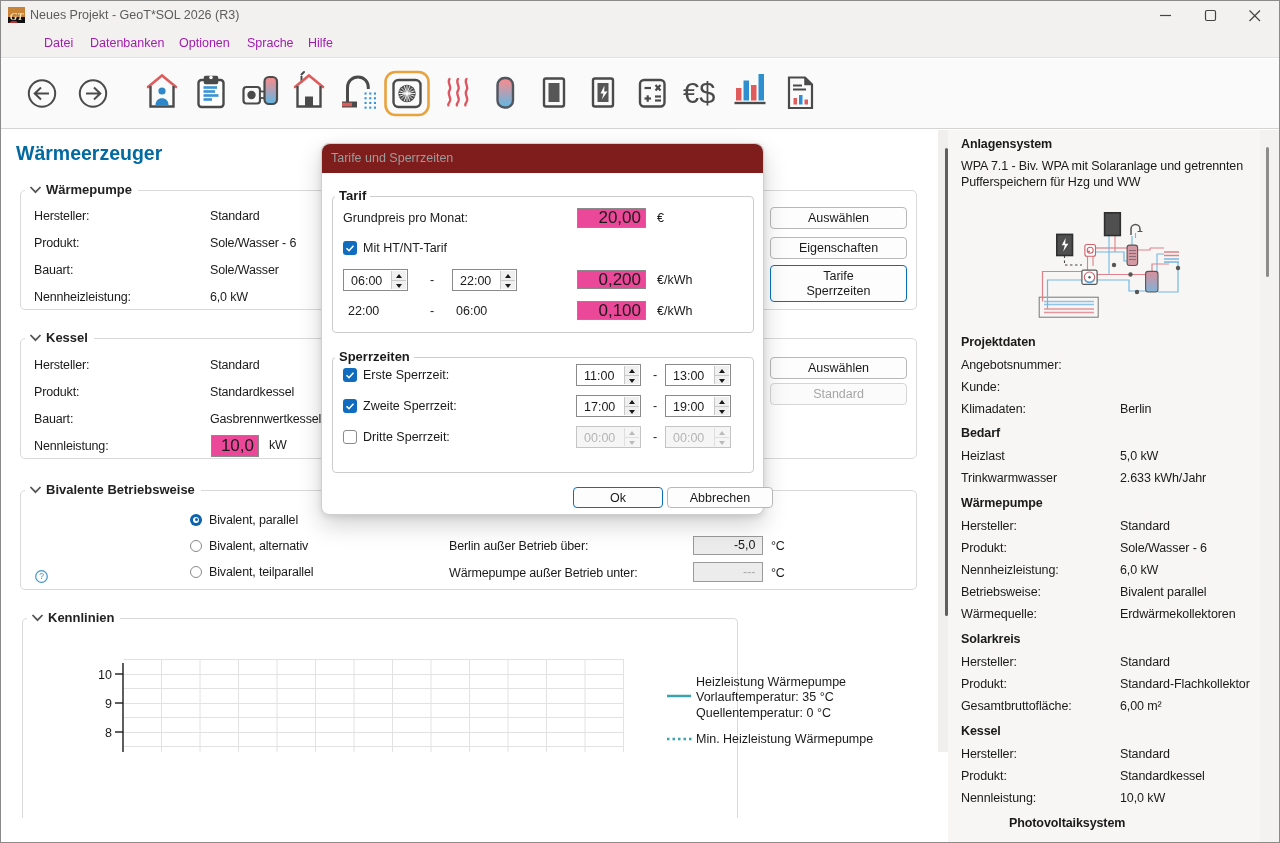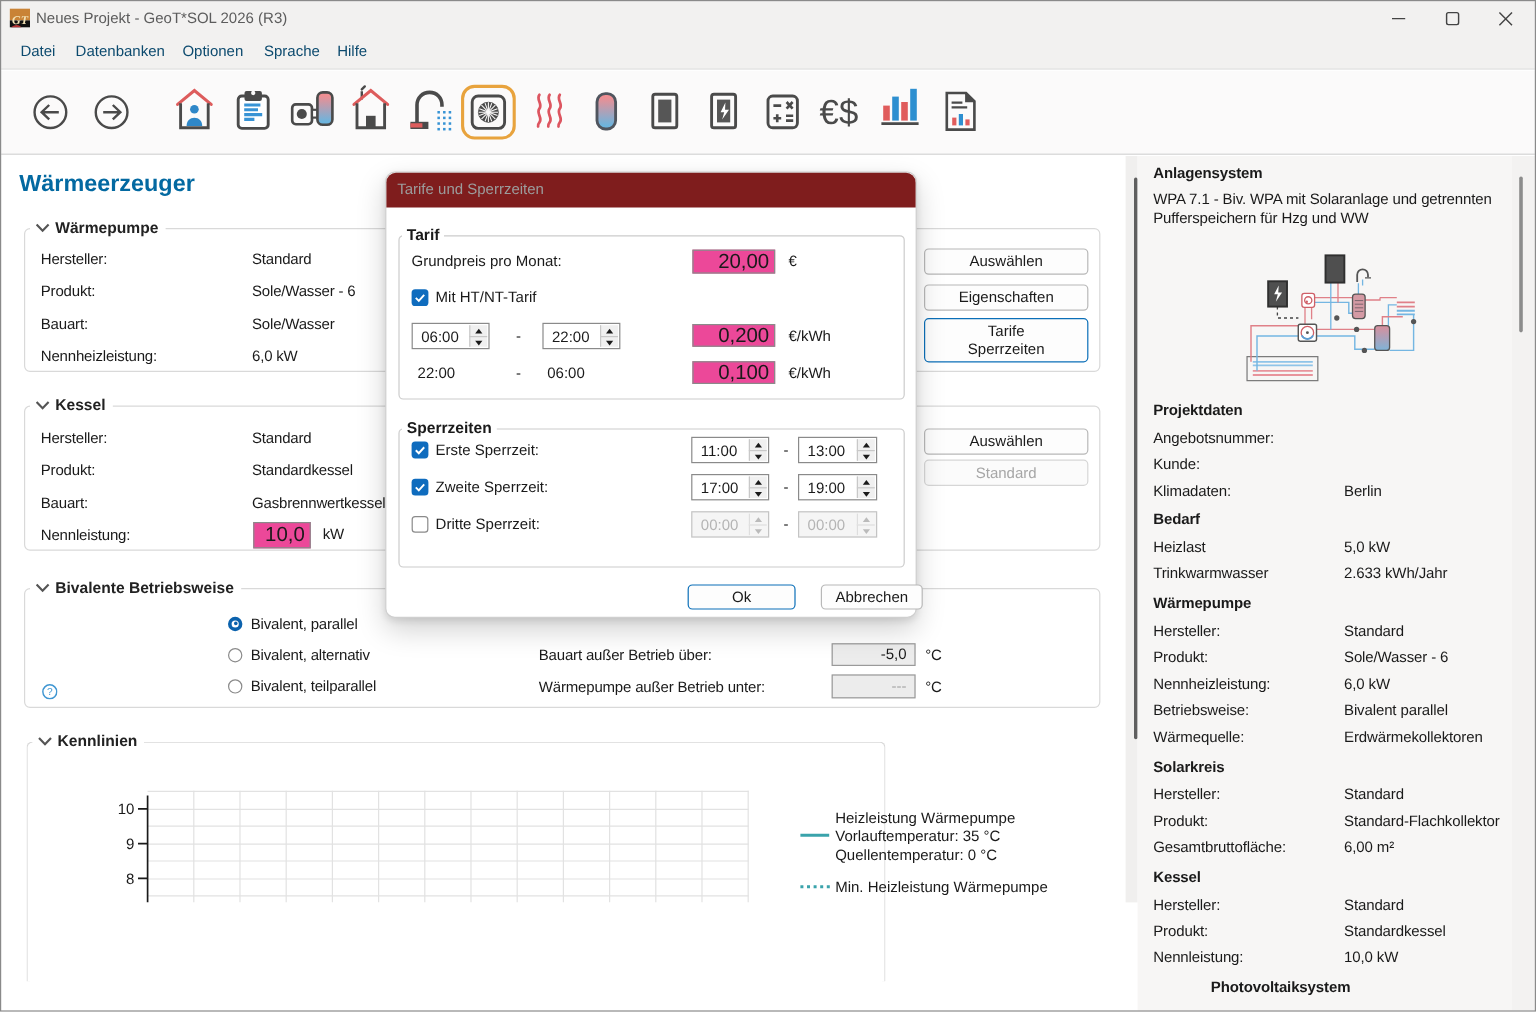--- a/index.html
+++ b/index.html
@@ -5,21 +5,21 @@
 * { margin:0; padding:0; box-sizing:border-box; }
 html,body { width:1280px; height:843px; overflow:hidden; }
 body { font-family:"Liberation Sans", sans-serif; color:#1a1a1a; }
 #win { position:absolute; left:0; top:0; width:1280px; height:843px; background:#fff; }
 #winborder { position:absolute; left:0; top:0; width:1280px; height:843px; border:1px solid #8a8a8a; z-index:60; pointer-events:none; }
 .abs { position:absolute; }
 
 #titlebar { position:absolute; left:1px; top:1px; width:1278px; height:57px; background:#f2f1f0; border-bottom:1px solid #e2e2e2; }
 #apptitle { position:absolute; left:30px; top:8px; font-size:12.5px; color:#5c5c5c; }
 #menubar { position:absolute; left:1px; top:0px; width:1278px; height:58px; }
-.menu { position:absolute; top:36px; font-size:12.5px; color:#0c4a6e; }
+.menu { position:absolute; top:36px; font-size:12.5px; color:#a21caf;margin-left:27px; }
 #toolbar { position:absolute; left:1px; top:59px; width:1278px; height:70px; background:#fbfafa; border-bottom:1px solid #d4d4d4; }
 
 #main { position:absolute; left:1px; top:130px; width:937px; height:622px; background:#fff; overflow:hidden; }
 h1.pagetitle { position:absolute; left:16px; top:142px; font-size:19.5px; font-weight:bold; color:#0369a1; }
 .fs { position:absolute; border:1px solid #d9d9d9; border-radius:5px; background:#fff; }
 .fs .lg { position:absolute; top:-9px; left:4px; background:#fff; padding:0 6px 0 4px; font-weight:bold; font-size:13px; color:#222; white-space:nowrap; display:flex; align-items:center; gap:4px;}
 .chev { width:13px; height:8px; }
 .row { position:absolute; font-size:12.5px; white-space:nowrap; letter-spacing:-0.15px; }
 .lab { position:absolute; left:13px; }
 .val { position:absolute; left:189px; }
@@ -286,21 +286,21 @@
     <div class="radio on" style="left:169px; top:22.5px;"></div>
     <div class="row" style="left:188px; top:21.5px;">Bivalent, parallel</div>
     <div class="radio" style="left:169px; top:48.5px;"></div>
     <div class="row" style="left:188px; top:47.5px;">Bivalent, alternativ</div>
     <div class="radio" style="left:169px; top:75px;"></div>
     <div class="row" style="left:188px; top:74px;">Bivalent, teilparallel</div>
     <svg style="position:absolute; left:14px; top:79px;" width="13" height="13" viewBox="0 0 13 13">
         <circle cx="6.5" cy="6.5" r="5.8" fill="none" stroke="#3f96d2" stroke-width="1.2"></circle>
         <text x="6.5" y="9.3" font-size="8.5" text-anchor="middle" fill="#3f96d2" font-family="Liberation Sans">?</text>
       </svg>
-    <div class="row" style="left:428px; top:48px;">Bauart außer Betrieb über:</div>
+    <div class="row" style="left:428px; top:48px;">Berlin außer Betrieb über:</div>
     <div class="inpg" style="left:672px; top:44.5px; width:69.5px; height:19.5px;">-5,0</div>
     <div class="row" style="left:750px; top:48px;">°C</div>
     <div class="row" style="left:428px; top:75px;">Wärmepumpe außer Betrieb unter:</div>
     <div class="inpg" style="left:672px; top:71px; width:69.5px; height:19.5px; color:#a8a8a8;">---</div>
     <div class="row" style="left:750px; top:75px;">°C</div>
   </div>
 
   <div class="fs" style="left:22px; top:618px; width:716px; height:200px; border-bottom:none; border-radius:5px 5px 0 0;">
     <div class="lg"><svg class="chev" viewBox="0 0 13 8">
           <path d="M1.5 1 L6.5 6.2 L11.5 1" fill="none" stroke="#555" stroke-width="1.8"></path>
@@ -569,16 +569,16 @@
           <span class="tx">00:00</span>
           <span class="bt">
             <i class="arrU"></i>
           </span>
           <span class="bb">
             <i class="arrD"></i>
           </span>
         </div>
     </div>
     <div class="btn" style="left:251px; top:343px; width:90px; height:21px; border:1.5px solid #0b6fb8;">Ok</div>
-    <div class="btn" style="left:362px; top:343px; width:85px; height:21px;">Abbrechen</div>
+    <div class="btn" style="left:345px; top:343px; width:106px; height:21px;">Abbrechen</div>
   </div>
   <div id="winborder"></div>
 </div>
 
 </body></html>

